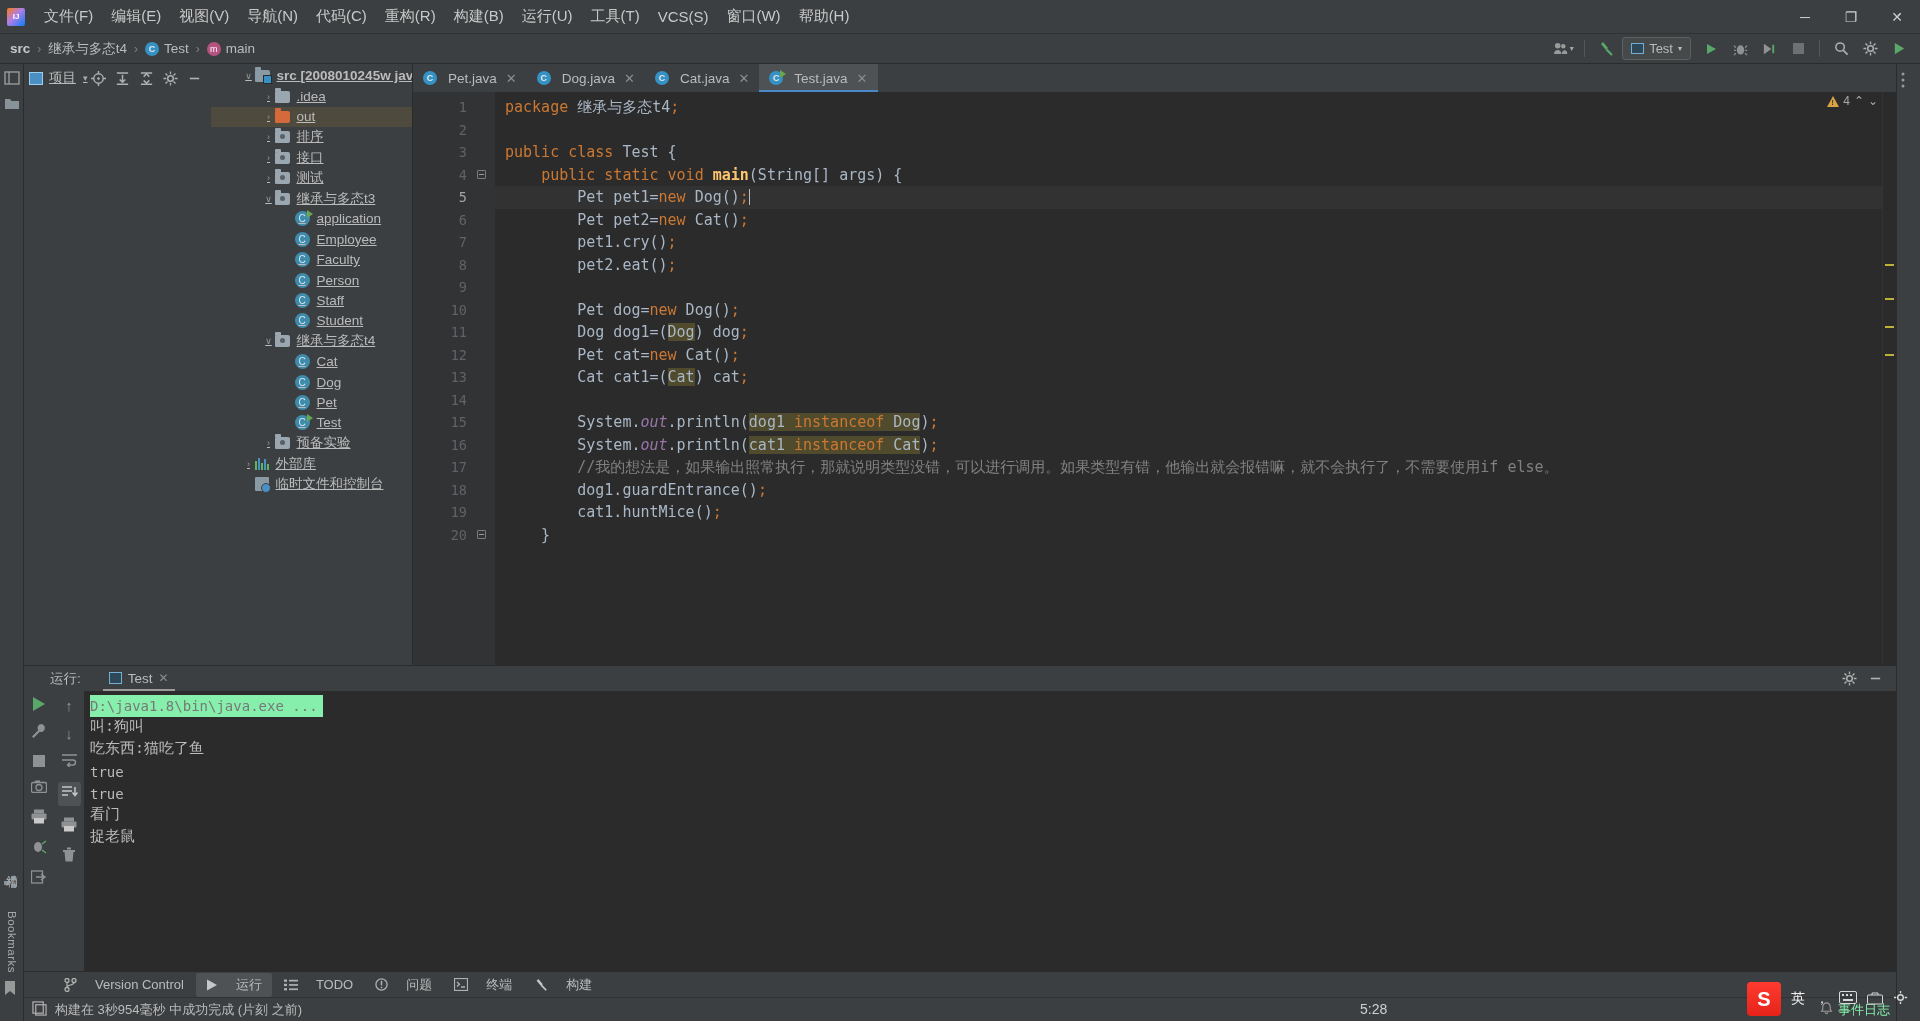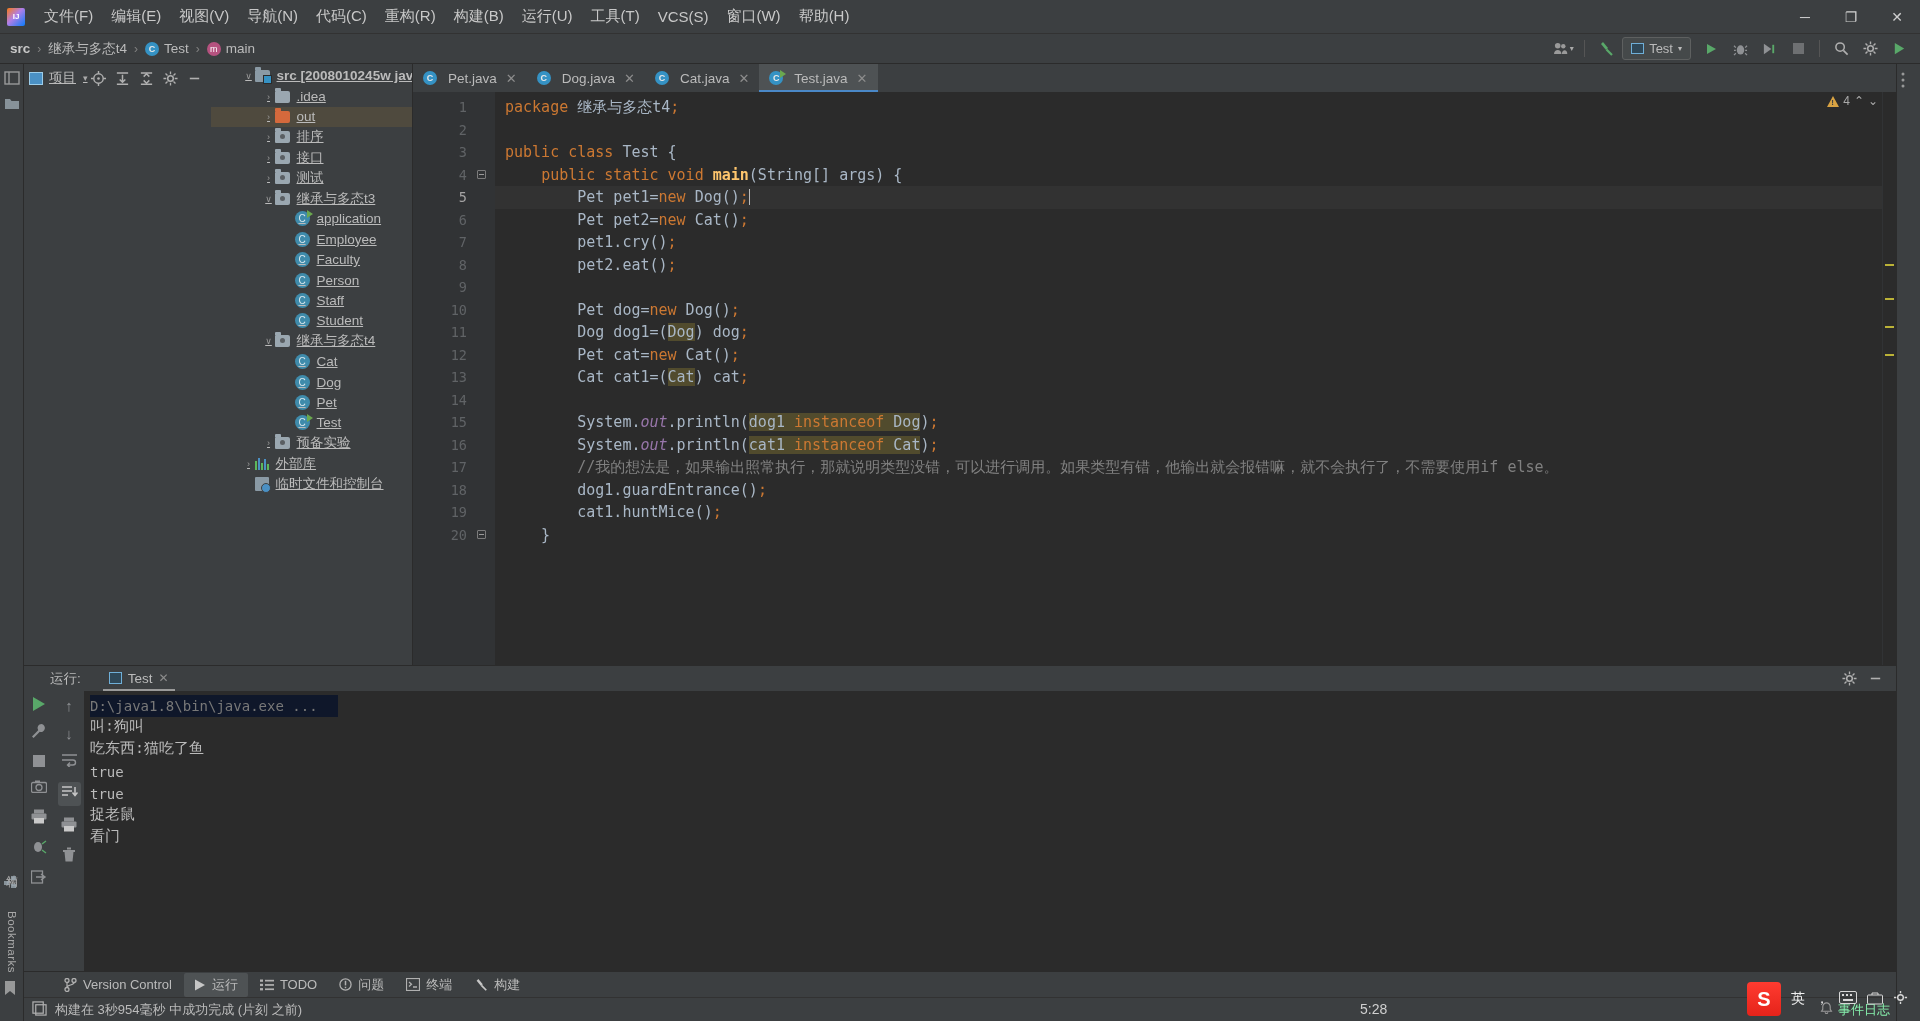--- a/index.html
+++ b/index.html
@@ -224,30 +224,30 @@
     width: 30px; display: flex; flex-direction: column; align-items: center;
     padding-top: 6px; gap: 11px; flex: none;
   }
   .play-tri { width:0;height:0;border-left:12px solid #59a869;border-top:7px solid transparent;border-bottom:7px solid transparent;}
   .stop-sq { width: 12px; height: 12px; background: #8f9194; }
   .console {
     flex: 1; background: #2b2b2b; font-family: "DejaVu Sans Mono", monospace;
     font-size: 14px; color: #bbbbbb; padding: 4px 0 0 6px; overflow: hidden;
   }
   .coline { height: 22px; line-height: 22px; white-space: pre; }
-  .coline.cmdline { background: #0f172a; color: #787878; display:inline-block; padding-right:20px;}
+  .coline.cmdline { background: #86efac; color: #787878; display:inline-block; padding-right:5px;}
   .coline.cn { font-family: Liberation Mono, monospace; font-size:15px; }
 
   
   .twbar {
     height: 26px; background: #3c3f41; display: flex; align-items: center;
     border-top: 1px solid #2b2b2b; flex: none; padding-left: 30px; gap: 2px;
   }
   .twitem {
-    display: flex; align-items: center; gap: 6px; font-size: 13px; color: #bbbbbb;
+    display: flex; align-items: center; gap: 18px; font-size: 13px; color: #bbbbbb;
     padding: 3px 10px; border-radius: 2px;
   }
   .twitem.active { background: #4e5254; }
   .statusbar {
     height: 24px; background: #3c3f41; display: flex; align-items: center;
     font-size: 13px; color: #bbbbbb; flex: none; padding-left: 8px; gap: 8px;
     border-top: 1px solid #323232;
   }
   .sb-right { margin-left: auto; display: flex; align-items: center; gap: 10px; padding-right: 6px;}
 
@@ -738,21 +738,21 @@
             </span>
             <span>
               <svg width="14" height="15" viewBox="0 0 14 15">
                   <rect x="1" y="3" width="12" height="2" fill="#8f9194"></rect>
                   <path d="M2.5 5h9l-1 9.5h-7z" fill="#8f9194"></path>
                   <rect x="5" y="0.5" width="4" height="2" fill="#8f9194"></rect>
                 </svg>
             </span>
           </div>
 
-          <div class="console" id="console"><div class="coline cmdline">D:\java1.8\bin\java.exe ...</div><div class="coline cn">叫:狗叫</div><div class="coline cn">吃东西:猫吃了鱼</div><div class="coline">true</div><div class="coline">true</div><div class="coline cn">捉老鼠</div><div class="coline cn">看门</div><div class="coline">&nbsp;</div></div>
+          <div class="console" id="console"><div class="coline cmdline">D:\java1.8\bin\java.exe ...</div><div class="coline cn">叫:狗叫</div><div class="coline cn">吃东西:猫吃了鱼</div><div class="coline">true</div><div class="coline">true</div><div class="coline cn">看门</div><div class="coline cn">捉老鼠</div><div class="coline">&nbsp;</div></div>
         </div>
       </div>
 
       <div class="twbar" id="twbar">
           <div class="twitem">
             <span style="display: flex;">
               <svg width="13" height="14" viewBox="0 0 13 14">
                 <circle cx="3" cy="2.5" r="2" stroke="#b0b0b0" fill="none" stroke-width="1.3"></circle>
                 <circle cx="3" cy="11.5" r="2" stroke="#b0b0b0" fill="none" stroke-width="1.3"></circle>
                 <circle cx="10" cy="2.5" r="2" stroke="#b0b0b0" fill="none" stroke-width="1.3"></circle>

